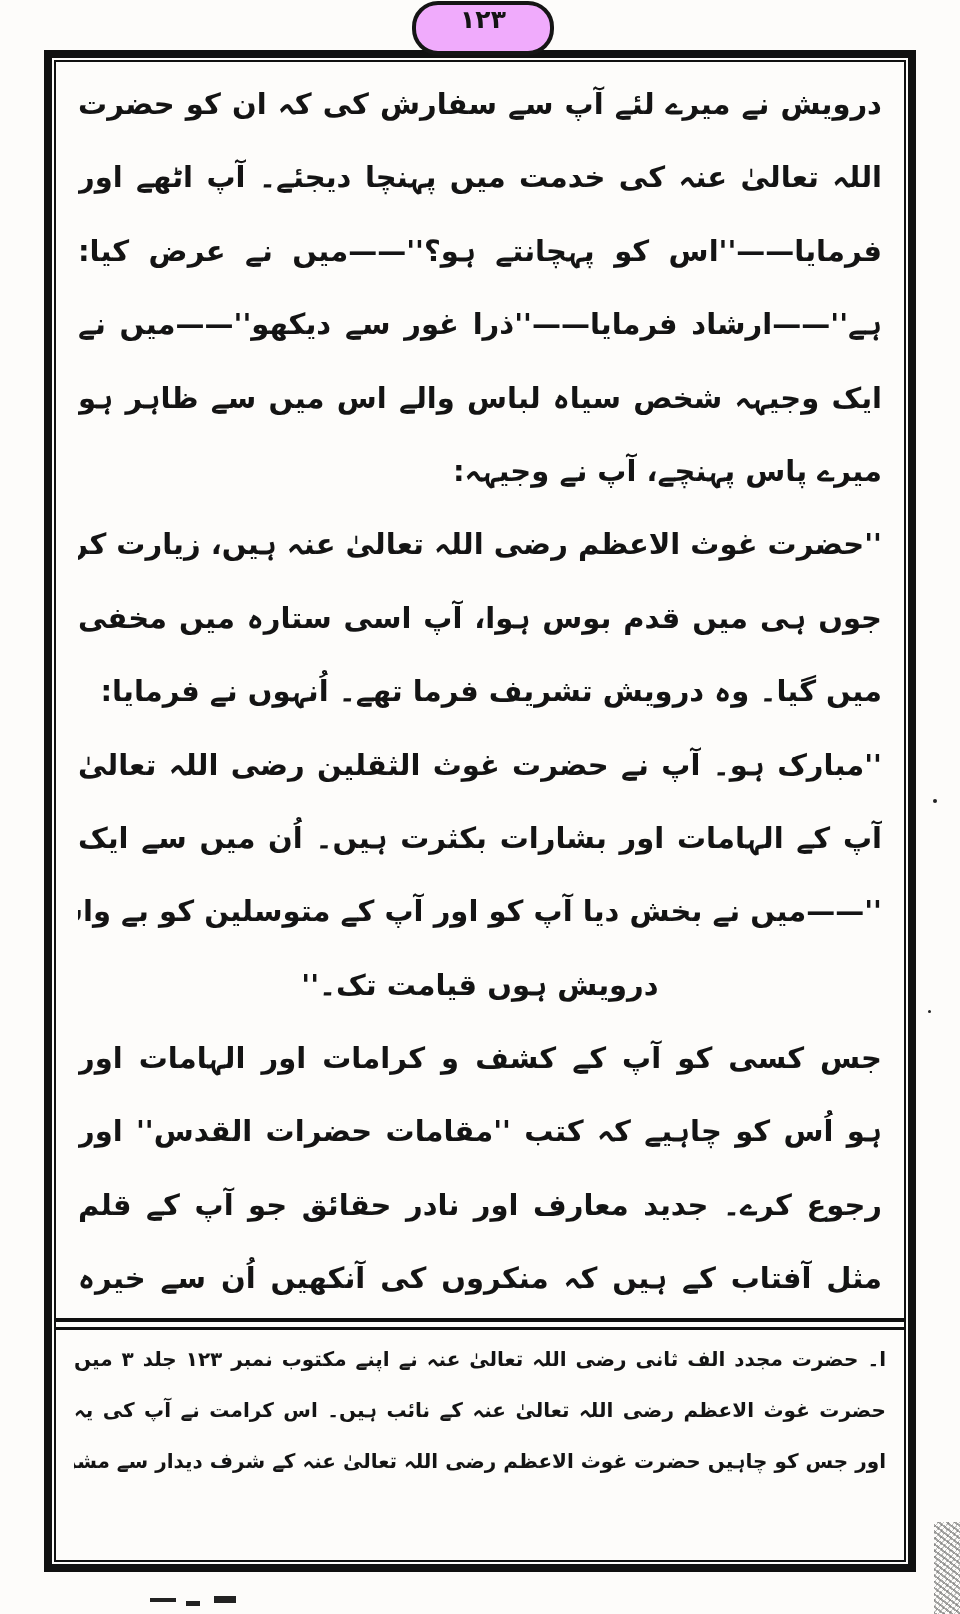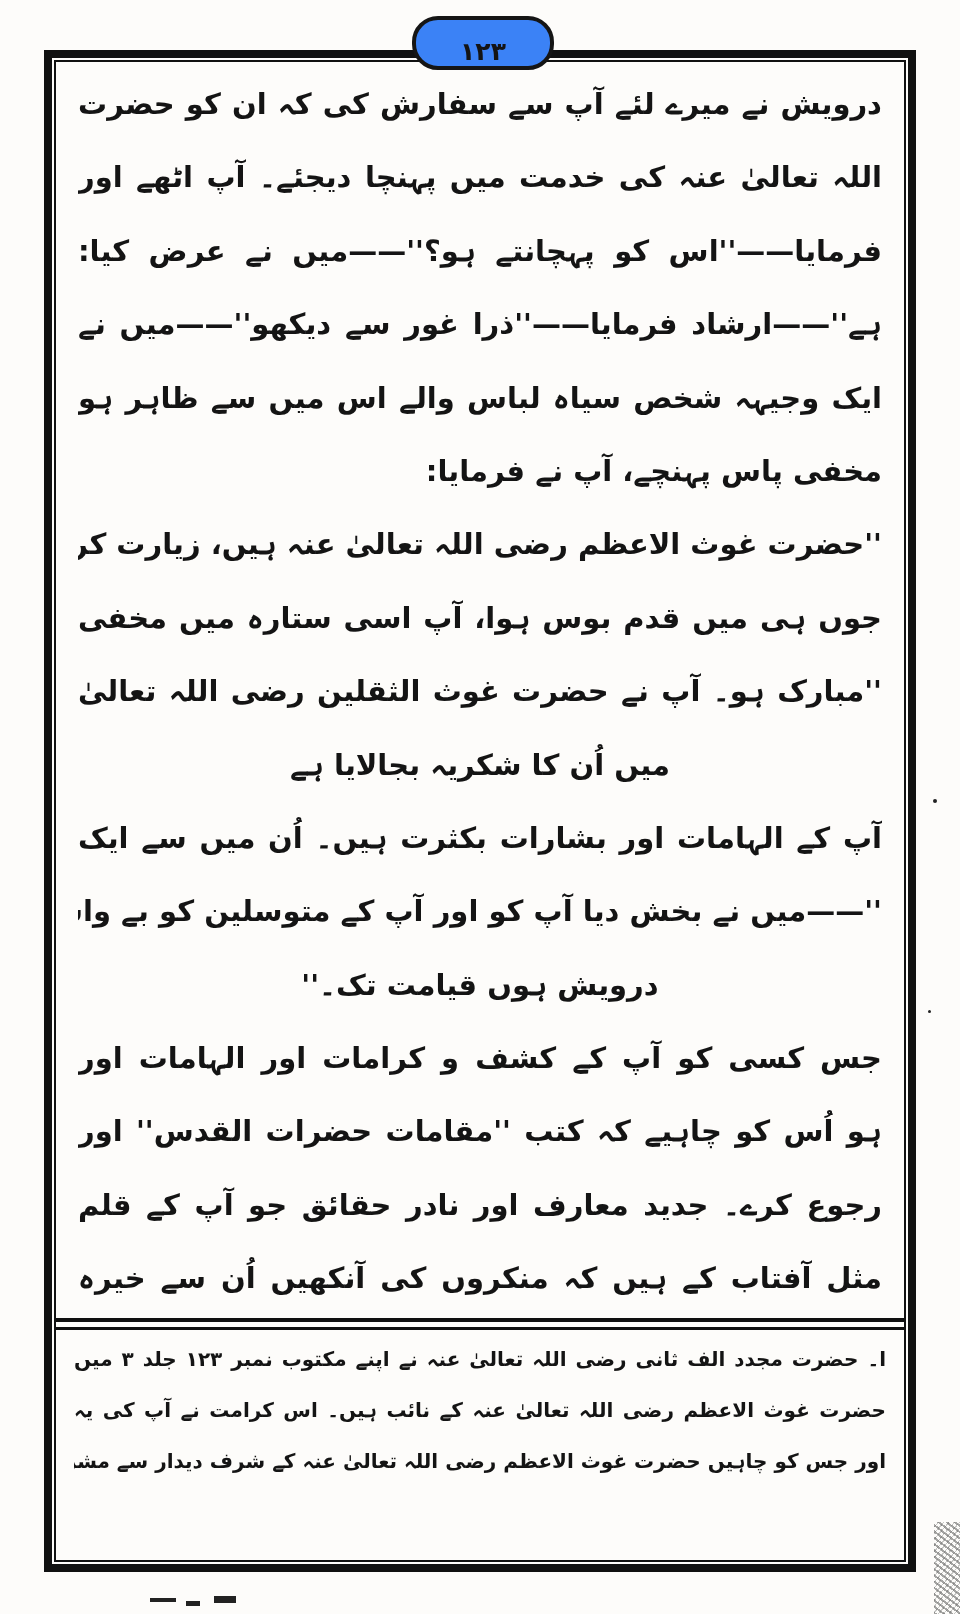--- a/index.html
+++ b/index.html
@@ -14,29 +14,29 @@
   .page {
     position: relative;
     width: 960px;
     height: 1614px;
     background: #fdfcfa;
     color: #141414;
   }
   
   .page-number-badge {
     position: absolute;
-    top: 16px;
+    top: 1px;
     left: 412px;
     width: 134px;
     height: 46px;
     border: 4px solid #151515;
     border-radius: 26px;
-    background: #3b82f6;
+    background: #f0abfc;
     display: flex;
-    align-items: flex-end;
+    align-items: flex-start;
     justify-content: center;
     z-index: 3;
   }
   .page-number-badge span {
     font-size: 25px;
     font-weight: bold;
     letter-spacing: 2px;
   }
   
   .frame {
@@ -119,25 +119,25 @@
   </div>
 
   <div class="frame">
     <div class="frame-inner">
       <div class="text-area main-text" id="main-text">
           <div class="line align-justify">درویش نے میرے لئے آپ سے سفارش کی کہ ان کو حضرت غوث الاعظم رضی</div>
           <div class="line align-justify">اللہ تعالیٰ عنہ کی خدمت میں پہنچا دیجئے۔ آپ اٹھے اور قطب ستارہ کی طرف اشارہ کر کے</div>
           <div class="line align-justify">فرمایا——''اس کو پہچانتے ہو؟''——میں نے عرض کیا: ''جی ہاں فلاں ستارہ</div>
           <div class="line align-justify">ہے''——ارشاد فرمایا——''ذرا غور سے دیکھو''——میں نے غور کیا تو دیکھتے ہی</div>
           <div class="line align-justify">ایک وجیہہ شخص سیاہ لباس والے اس میں سے ظاہر ہو کر نہایت تیزی سے مثل تیر کے</div>
-          <div class="line align-right">مخفی پاس پہنچے، آپ نے فرمایا:</div>
+          <div class="line align-right">میرے پاس پہنچے، آپ نے وجیہہ:</div>
           <div class="line align-center">''حضرت غوث الاعظم رضی اللہ تعالیٰ عنہ ہیں، زیارت کر''</div>
           <div class="line align-justify">جوں ہی میں قدم بوس ہوا، آپ اسی ستارہ میں مخفی ہو گئے۔ اس کے بعد میں مسجد</div>
+          <div class="line align-right">میں گیا۔ وہ درویش تشریف فرما تھے۔ اُنہوں نے فرمایا:</div>
           <div class="line align-justify">''مبارک ہو۔ آپ نے حضرت غوث الثقلین رضی اللہ تعالیٰ عنہ کی قدم بوسی کی''</div>
-          <div class="line align-center">میں اُن کا شکریہ بجالایا ہے</div>
           <div class="line align-justify">آپ کے الہامات اور بشارات بکثرت ہیں۔ اُن میں سے ایک یہ بھی ہے کہ:</div>
           <div class="line align-right">''——میں نے بخش دیا آپ کو اور آپ کے متوسلین کو بے واسطہ ہوں یا</div>
           <div class="line align-center">درویش ہوں قیامت تک۔''</div>
           <div class="line align-justify">جس کسی کو آپ کے کشف و کرامات اور الہامات اور مبشرات کے مطالعہ کا شوق</div>
           <div class="line align-justify">ہو اُس کو چاہیے کہ کتب ''مقامات حضرات القدس'' اور ''برکاتِ احمدیہ'' وغیرہ کی طرف</div>
           <div class="line align-justify">رجوع کرے۔ جدید معارف اور نادر حقائق جو آپ کے قلم نورانی رقم سے ظاہر ہوئے ہیں</div>
           <div class="line align-justify">مثل آفتاب کے ہیں کہ منکروں کی آنکھیں اُن سے خیرہ اور حاسدوں کے دل تیرہ ہیں۔</div>
         </div>
       <div class="footnote-sep"></div>
       <div class="footnote" id="footnote">

